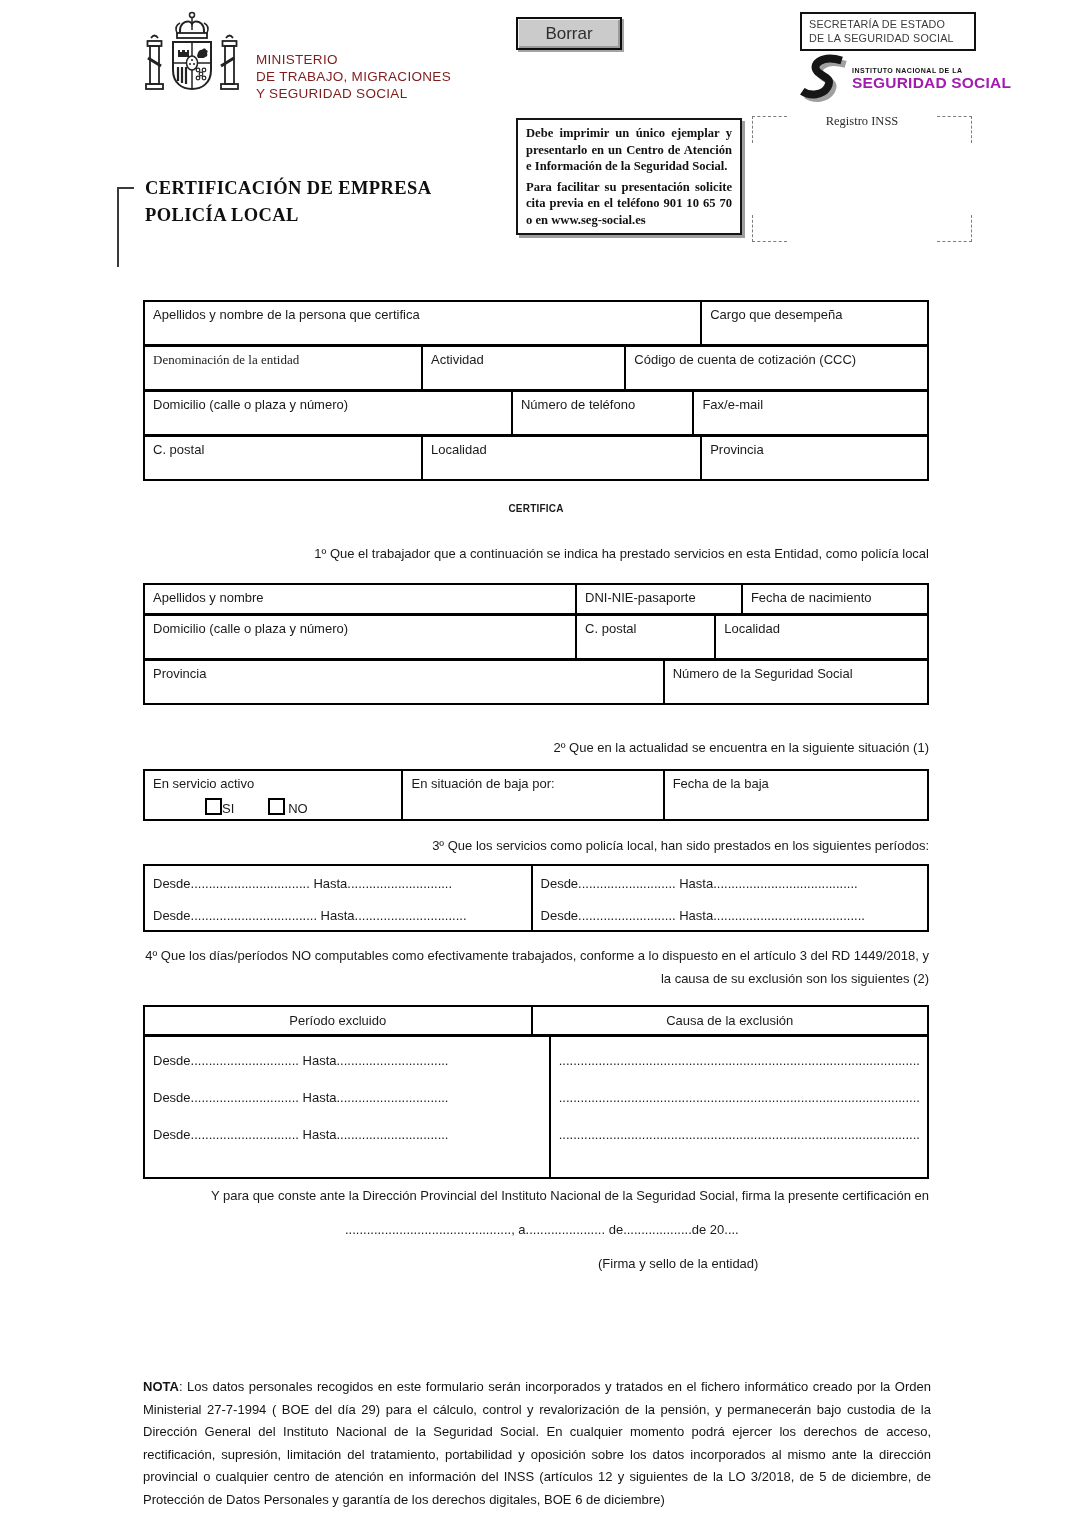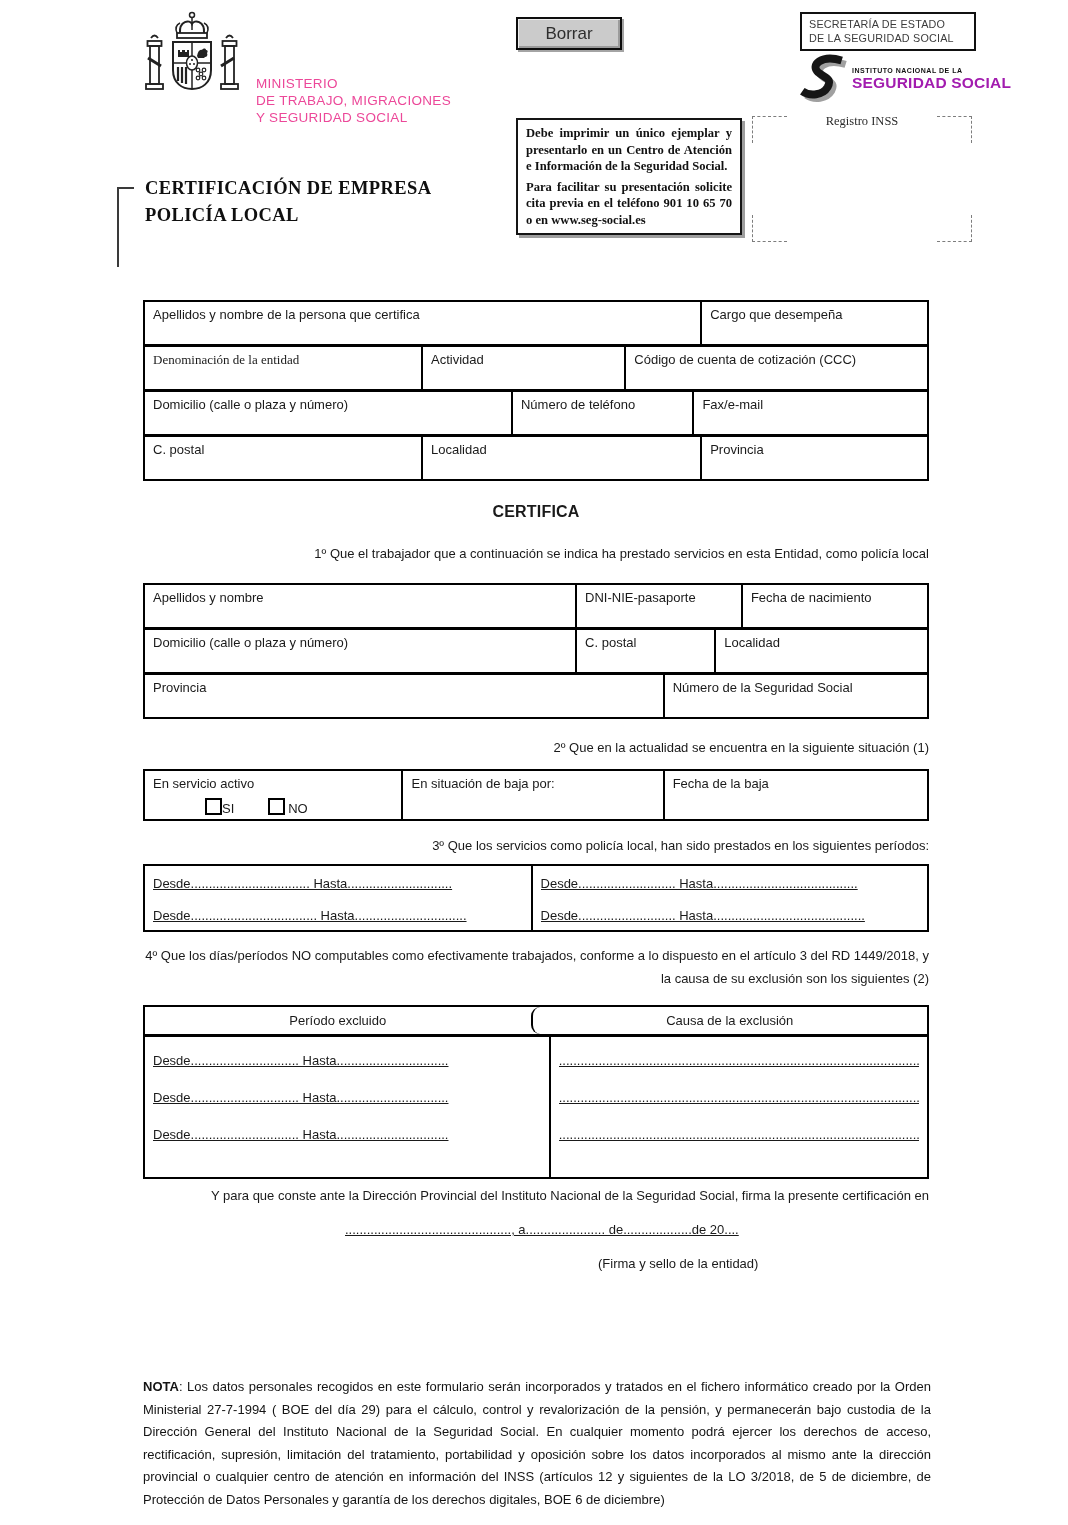--- a/index.html
+++ b/index.html
@@ -1,21 +1,21 @@
 <!DOCTYPE html>
 <html><head>
 <meta charset="utf-8">
 <style>
   html,body{margin:0;padding:0;background:#fff;}
   .page{position:relative;width:1068px;height:1525px;background:#ffffff;
         font-family:"Liberation Sans",sans-serif;color:#1a1a1a;overflow:hidden;}
   .abs{position:absolute;}
 
   
-  .ministry-text{font-size:13.5px;line-height:17px;color:#ec4899;letter-spacing:.3px;margin-top:24px;}
+  .ministry-text{font-size:13.5px;line-height:17px;color:#7f1d1d;letter-spacing:.3px;}
   .borrar-btn{width:106px;height:33px;background:#cbcbcb;border:2px solid #0d0d0d;
       box-shadow:inset 1px 1px 0 #eeeeee, inset -2px -2px 0 #9b9b9b, 2px 2px 0 rgba(90,90,90,.55);
       font-size:17px;color:#2e2e2e;text-align:center;line-height:29px;cursor:pointer;box-sizing:border-box;}
   .secretaria-box{width:176px;border:2px solid #111;padding:4px 7px;font-size:10.8px;
       line-height:13.5px;color:#3c3c3c;letter-spacing:.2px;box-sizing:border-box;}
   .inss-logo{display:flex;align-items:center;}
   .inss-text-small{font-size:7px;font-weight:bold;letter-spacing:.5px;color:#111;}
   .inss-text-big{font-size:15.5px;font-weight:800;letter-spacing:.2px;color:#a21caf;}
   .registro-label{font-family:"Liberation Serif",serif;font-size:12.5px;color:#2b2b2b;}
   .corner{position:absolute;width:34px;height:26px;}
@@ -31,28 +31,28 @@
   
   .tbl{position:absolute;left:143px;width:786px;border:2px solid #000;box-sizing:border-box;background:#fff;}
   .trow{display:flex;}
   .trow + .trow{border-top:3px solid #000;}
   .tcell{box-sizing:border-box;padding:5px 8px;font-size:13px;line-height:16px;overflow:hidden;}
   .tcell + .tcell{border-left:2px solid #000;}
   .lbl{display:block;}
 
   .para{position:absolute;left:143px;width:786px;font-size:13px;line-height:23px;color:#1a1a1a;text-align:right;}
   .heading-certifica{position:absolute;left:143px;width:786px;text-align:center;
-      font-size:16px;font-weight:bold;letter-spacing:.2px;}
+      font-size:10px;font-weight:bold;letter-spacing:.2px;}
 
   .cb{display:inline-block;width:13px;height:13px;border:2px solid #000;background:#fff;
       vertical-align:-2px;box-sizing:content-box;cursor:pointer;}
   .cb-row{margin-top:6px;margin-left:52px;font-size:13px;}
 
-  .dotline{font-size:13px;line-height:16px;white-space:nowrap;overflow:hidden;text-decoration:underline;}
-  .centered-hdr{justify-content:center;display:flex;align-items:center;text-align:center;border-radius:9px;}
+  .dotline{font-size:13px;line-height:16px;white-space:nowrap;overflow:hidden;}
+  .centered-hdr{justify-content:center;display:flex;align-items:center;text-align:center;}
 
   .nota{position:absolute;left:143px;width:788px;font-size:13px;line-height:22.6px;
       text-align:justify;color:#141414;}
 </style>
 </head>
 <body>
 
 <div class="page">
 
   <div class="abs" style="left:142px;top:8px;">
@@ -187,21 +187,21 @@
           <span class="lbl">Provincia</span>
         </div>
     </div>
   </div>
 
   <div class="heading-certifica" style="top:503px;">CERTIFICA</div>
 
   <div class="para" style="top:542px;">1º Que el trabajador que a continuación se indica ha prestado servicios en esta Entidad, como policía local</div>
 
   <div class="tbl" style="top:583px;">
-    <div class="trow" style="height:42px;">
+    <div class="trow" style="height:28px;">
       <div class="tcell" style="width:55%;">
           <span class="lbl">Apellidos y nombre</span>
         </div>
       <div class="tcell" style="width:21.2%;">
           <span class="lbl">DNI-NIE-pasaporte</span>
         </div>
       <div class="tcell" style="width:23.8%;">
           <span class="lbl">Fecha de nacimiento</span>
         </div>
     </div>

